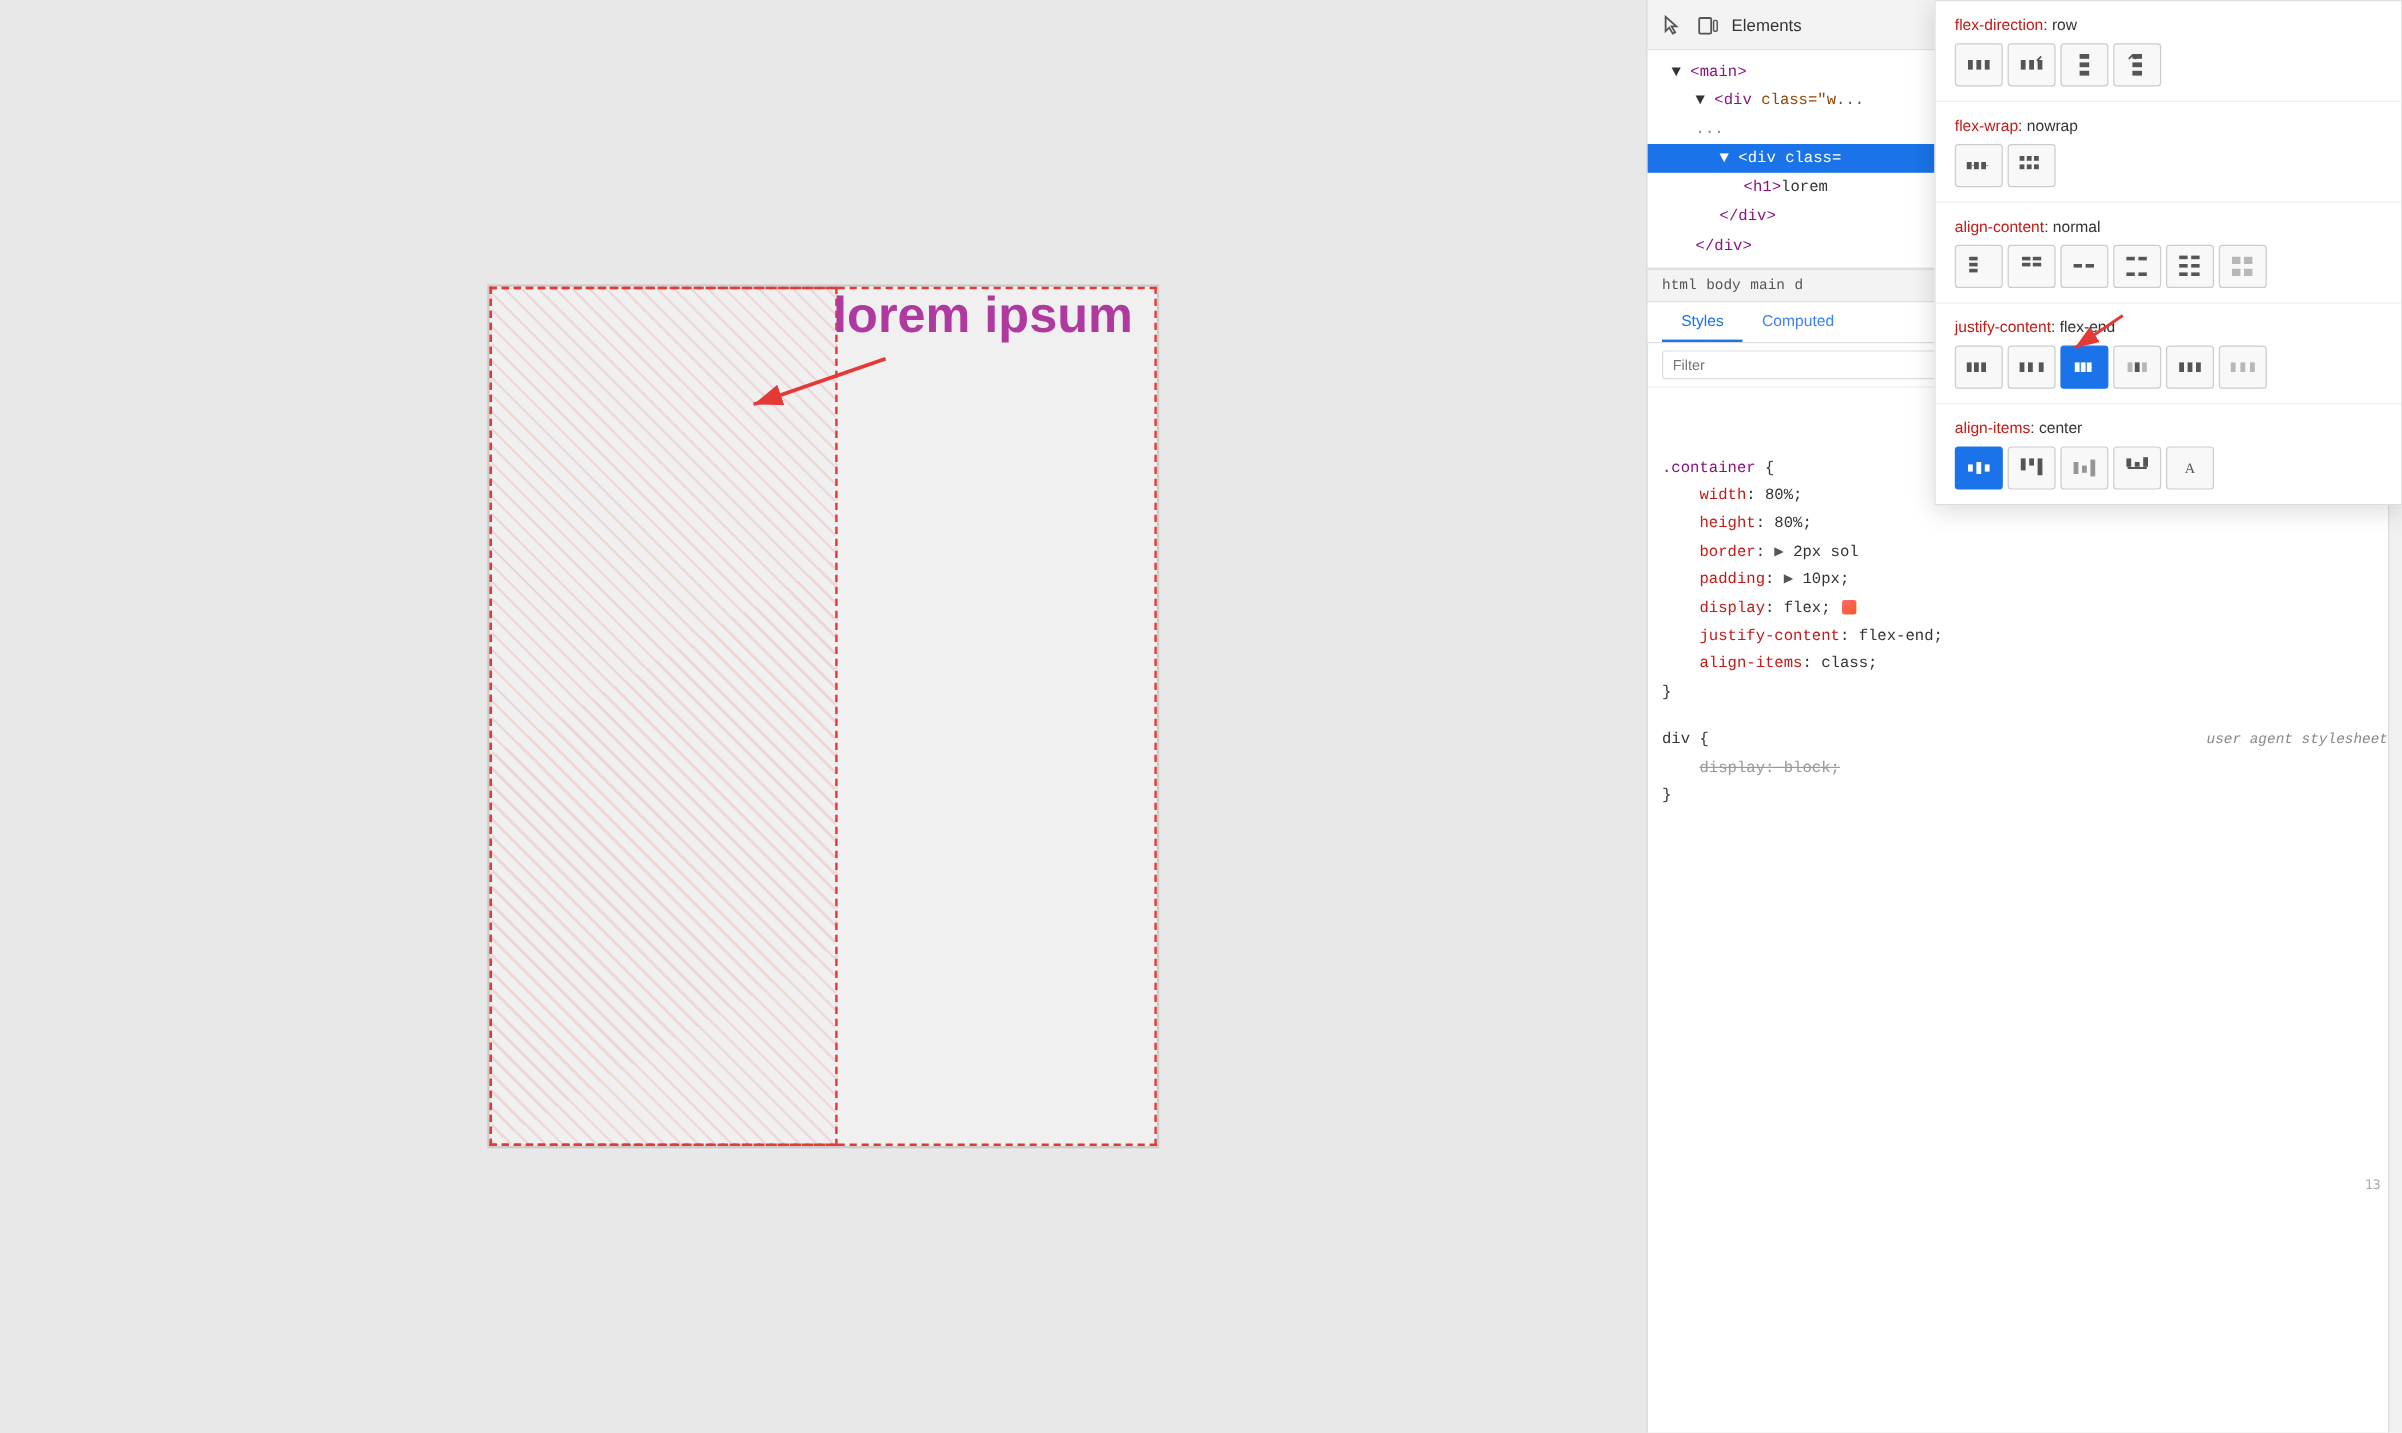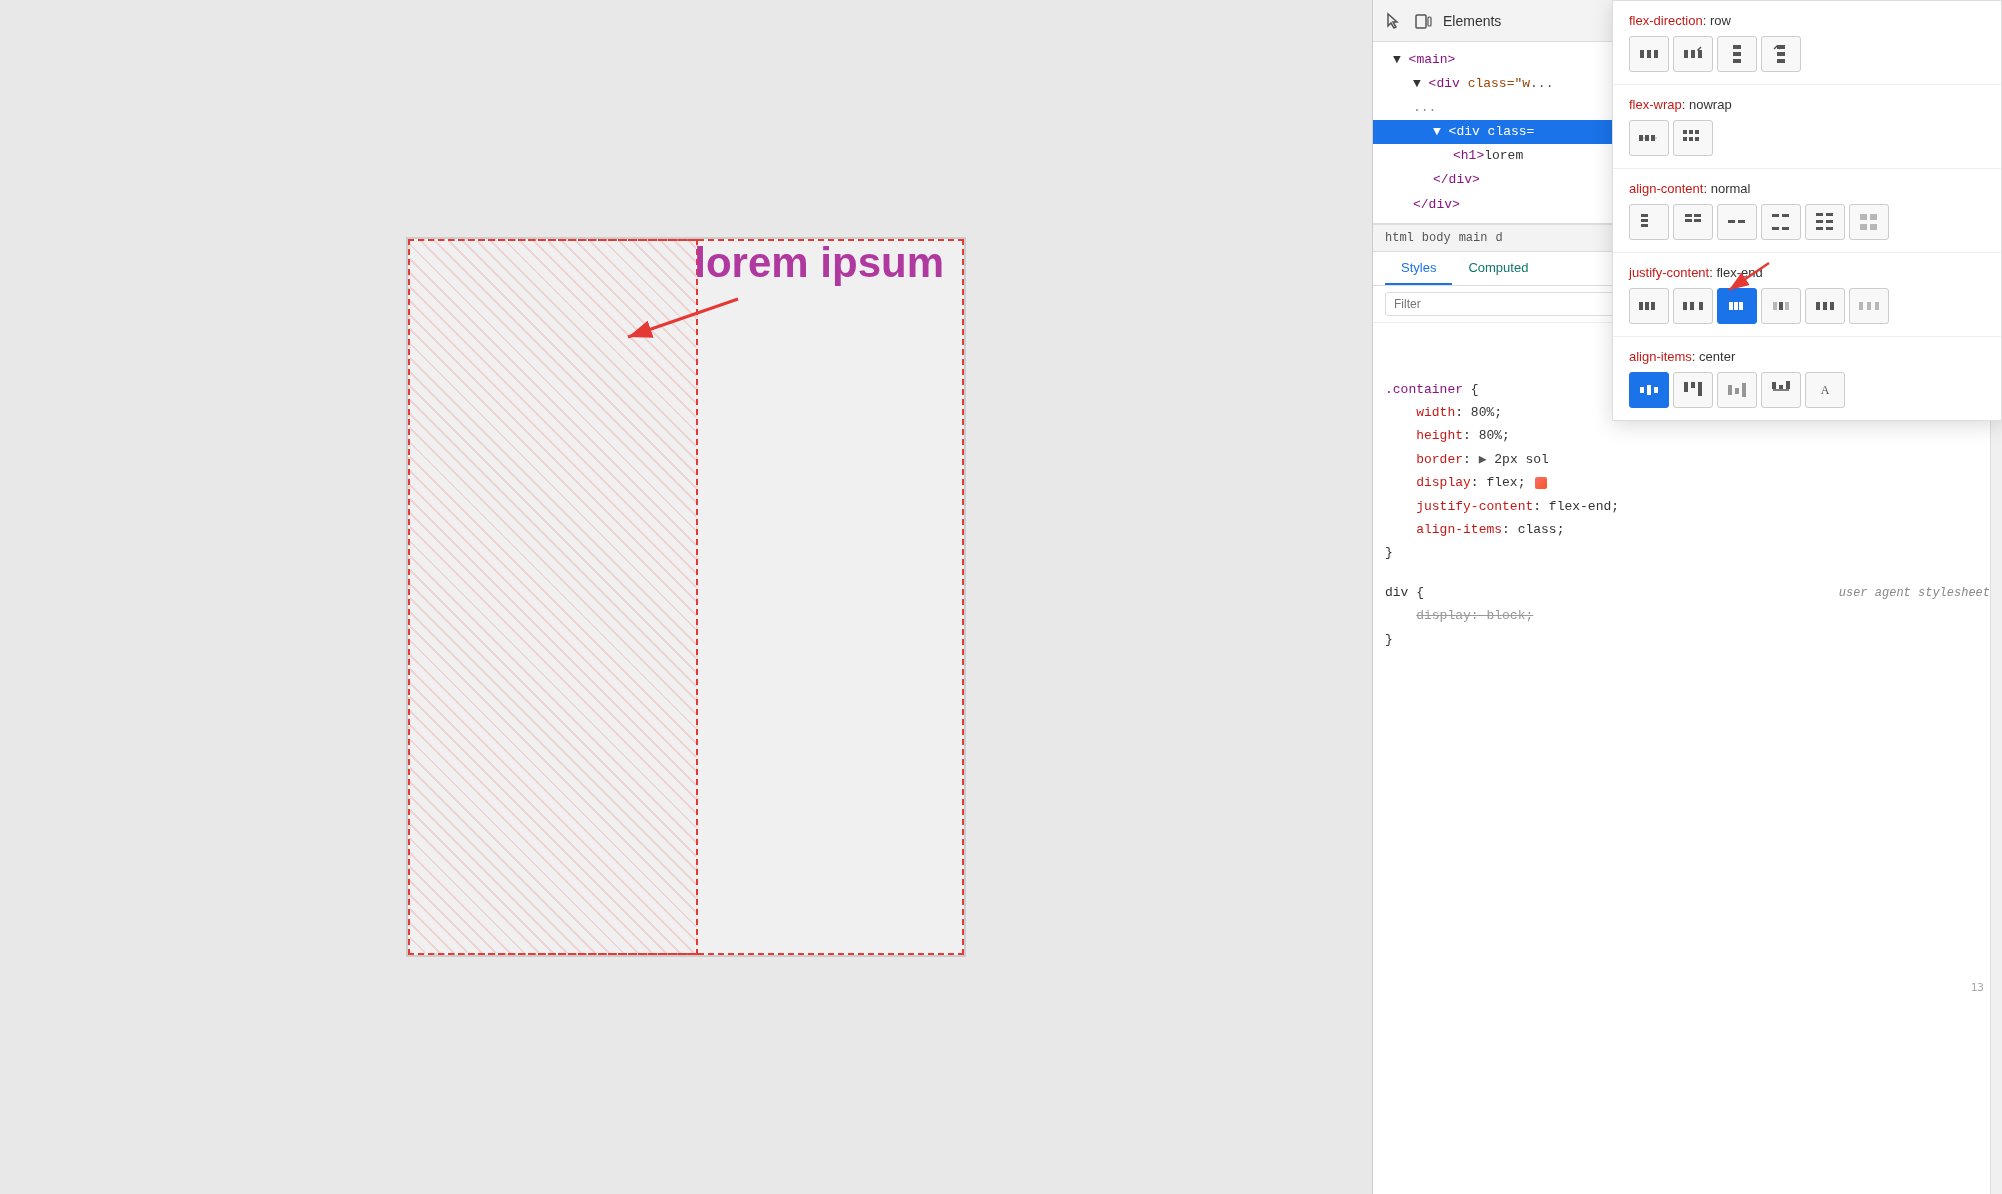--- a/index.html
+++ b/index.html
@@ -161,21 +161,21 @@
       border-bottom: 1px solid #ddd;
       background: #fff;
       padding: 0 12px;
     }
 
     .tab {
       padding: 8px 16px;
       font-size: 13px;
       font-family: sans-serif;
       cursor: pointer;
-      color: #0f766e;
+      color: #3b82f6;
       border-bottom: 2px solid transparent;
     }
 
     .tab.active {
       color: #1a73e8;
       border-bottom: 2px solid #1a73e8;
     }
 
     
     .filter-bar {
@@ -405,20 +405,23 @@
       <div>
         &nbsp;&nbsp;&nbsp;&nbsp;<span class="css-property">width</span><span class="css-colon">: </span><span class="css-value">80%;</span>
       </div>
       <div>
         &nbsp;&nbsp;&nbsp;&nbsp;<span class="css-property">height</span><span class="css-colon">: </span><span class="css-value">80%;</span>
       </div>
       <div>
         &nbsp;&nbsp;&nbsp;&nbsp;<span class="css-property">border</span><span class="css-colon">: </span><span style="color:#555">▶</span> <span class="css-value">2px sol</span>
       </div>
       <div>
+        &nbsp;&nbsp;&nbsp;&nbsp;<span class="css-property">padding</span><span class="css-colon">: </span><span style="color:#555">▶</span> <span class="css-value">10px;</span>
+      </div>
+      <div>
         &nbsp;&nbsp;&nbsp;&nbsp;<span class="css-property">display</span><span class="css-colon">: </span><span class="css-value">flex;</span>
         <span class="css-icon-small"></span>
       </div>
       <div>
         &nbsp;&nbsp;&nbsp;&nbsp;<span class="css-property">justify-content</span><span class="css-colon">: </span><span class="css-value">flex-end;</span>
       </div>
       <div>
         &nbsp;&nbsp;&nbsp;&nbsp;<span class="css-property">align-items</span><span class="css-colon">: </span><span class="css-value">class;</span>
       </div>
       <div>

